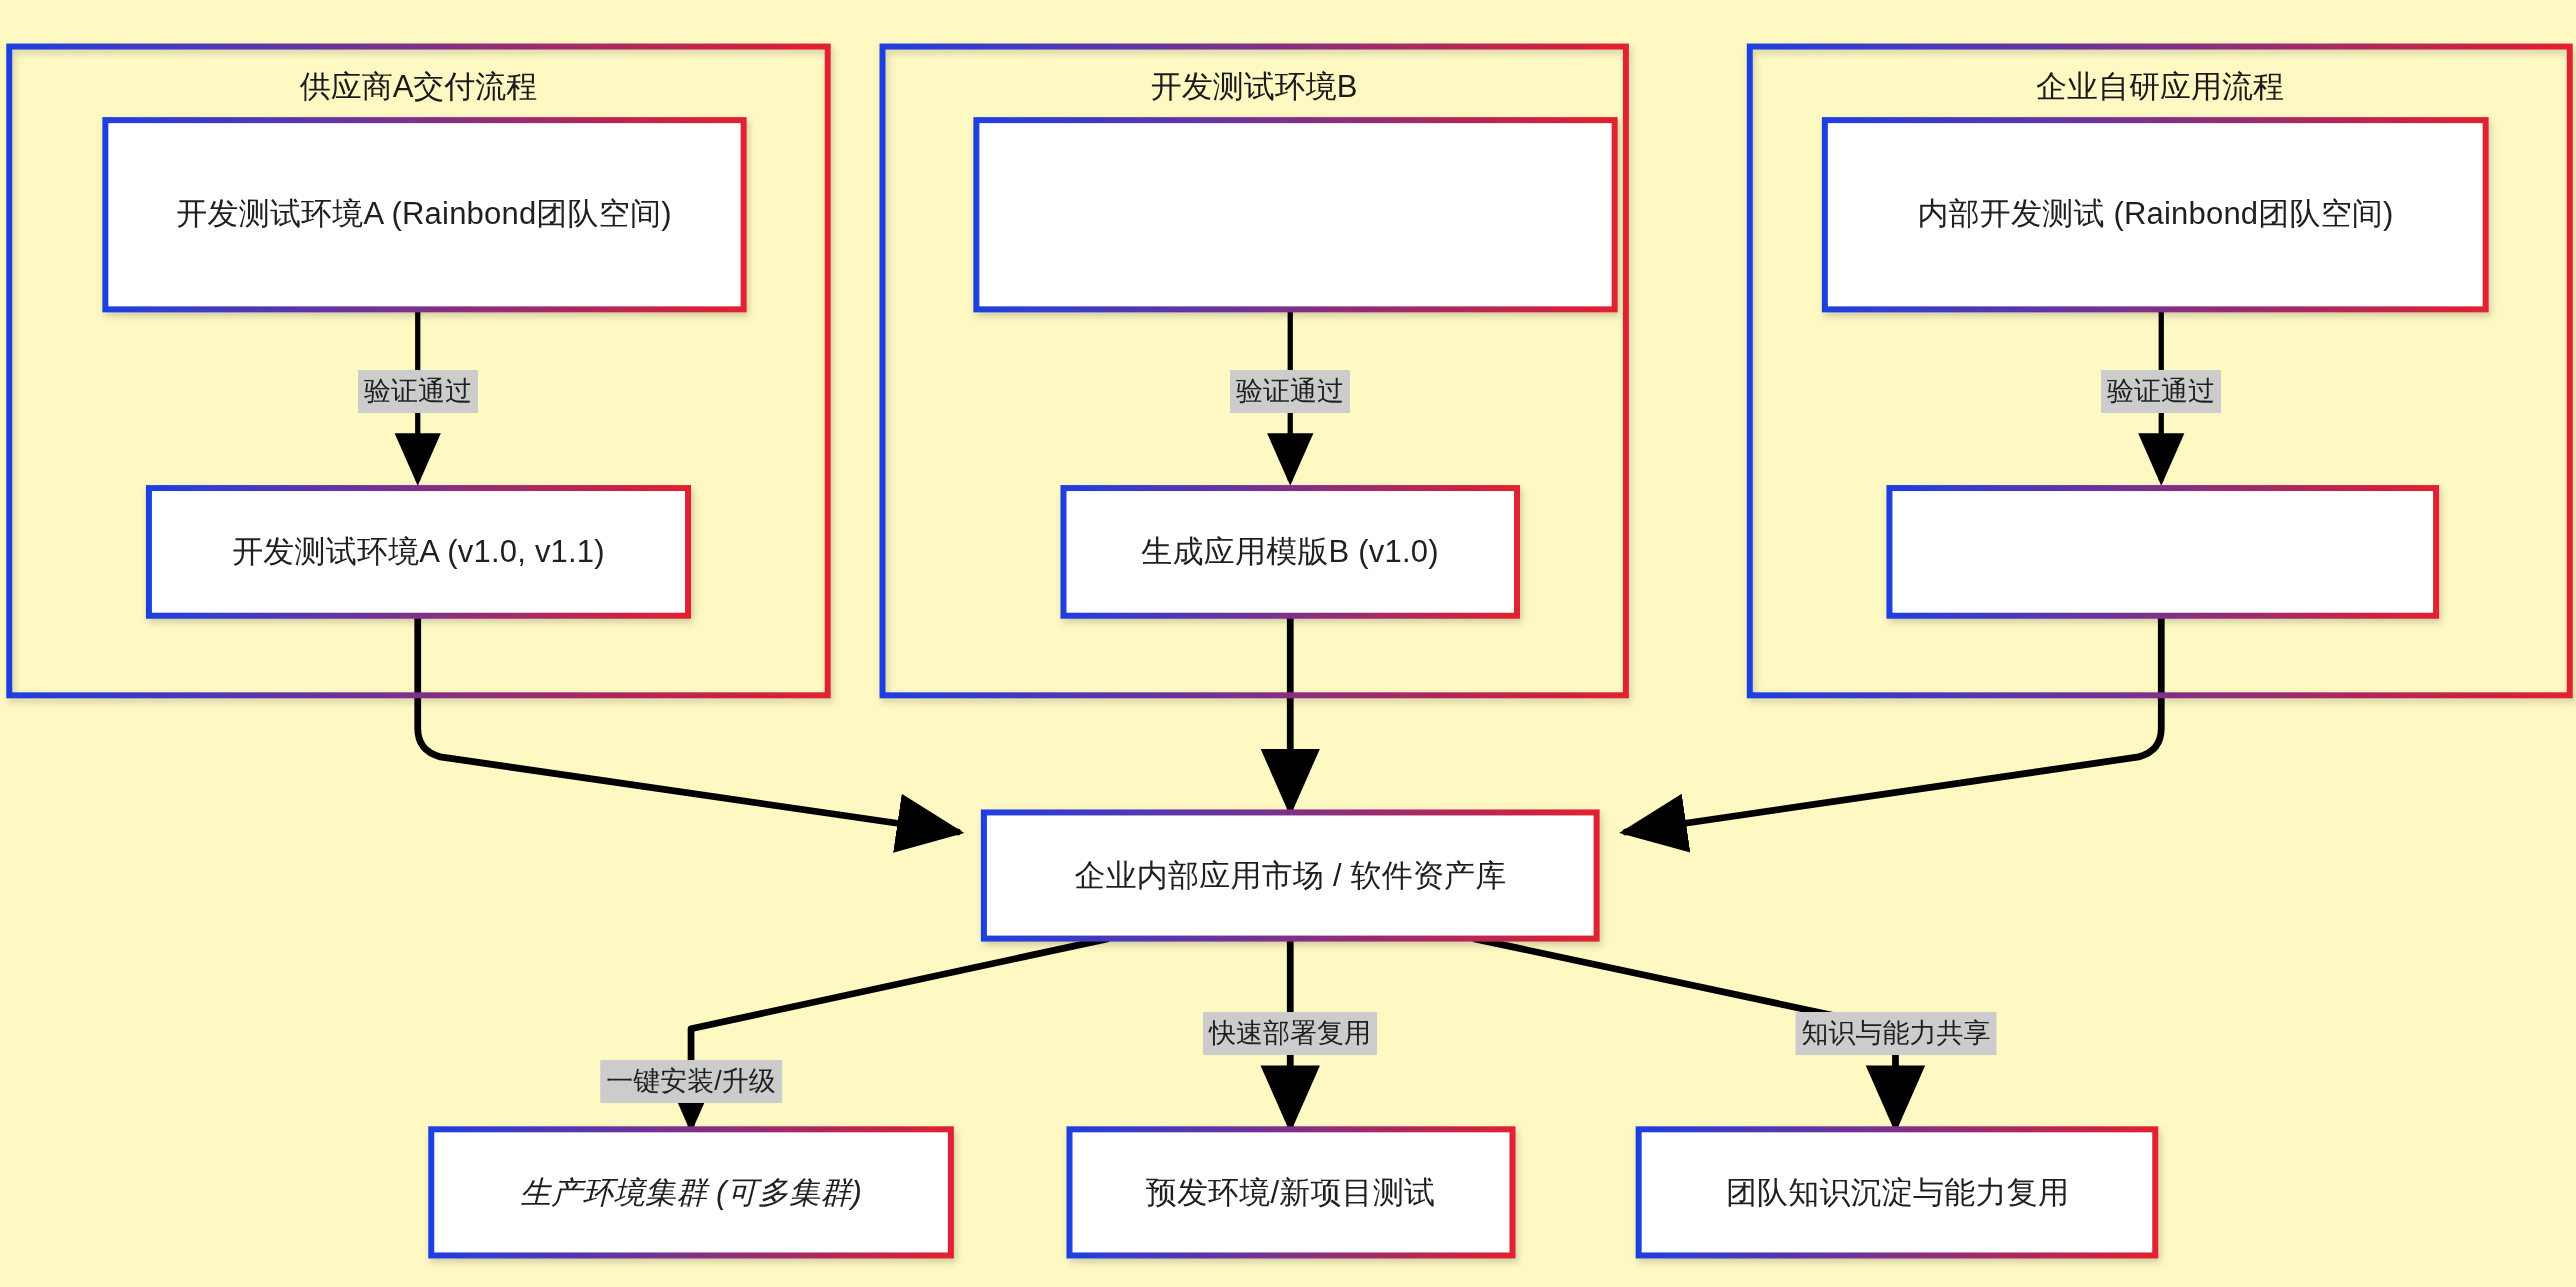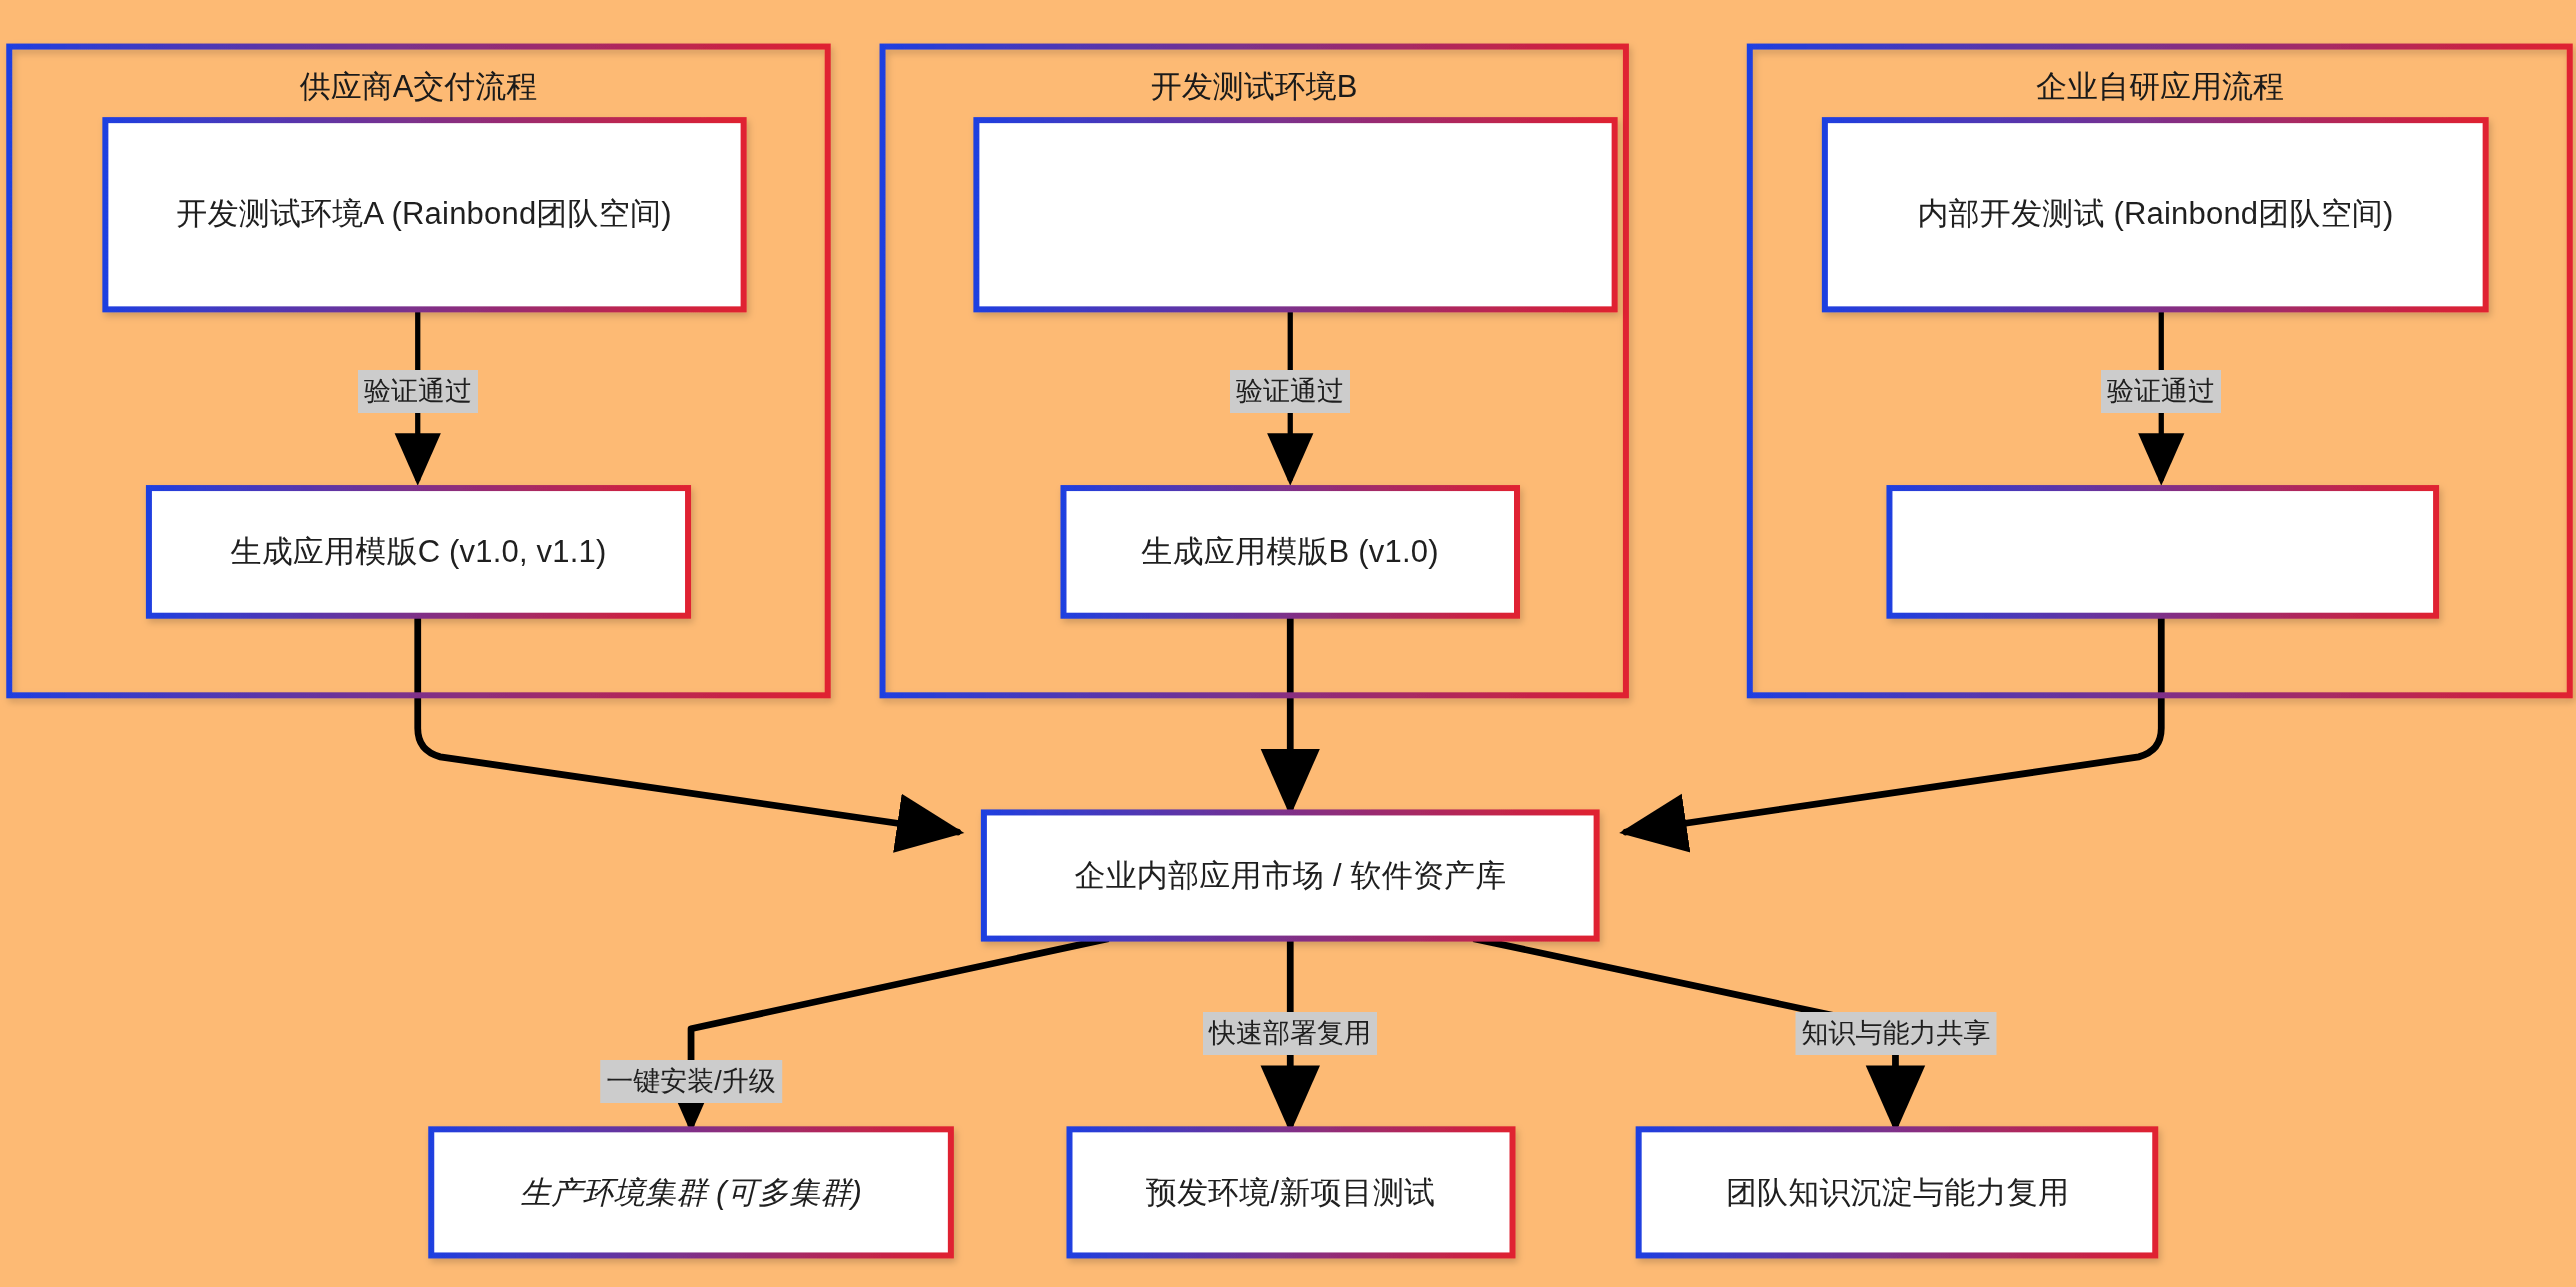--- a/index.html
+++ b/index.html
@@ -7,21 +7,21 @@
     padding: 0;
     background: #ffffff;
   }
   body {
     font-family: "Liberation Sans", "DejaVu Sans", sans-serif;
   }
   #canvas {
     position: relative;
     width: 2576px;
     height: 1287px;
-    background: #fdba74;
+    background: #fef9c3;
     overflow: hidden;
   }
   svg.layer {
     position: absolute;
     left: 0;
     top: 0;
     width: 2576px;
     height: 1287px;
   }
   svg.edges { z-index: 1; }
@@ -149,21 +149,21 @@
     <rect x="2182" y="1504" width="688" height="168" fill="#ffffff" stroke="url(#brd)" stroke-width="8" filter="url(#sh)"></rect>
   </svg>
 
   <div class="html-layer">
 
     <div class="subgraph-title" style="left:9px; top:66px; width:819px;">供应商A交付流程</div>
     <div class="subgraph-title" style="left:882px; top:66px; width:744px;">开发测试环境B</div>
     <div class="subgraph-title" style="left:1750px; top:66px; width:820px;">企业自研应用流程</div>
 
     <div class="node-text" style="left:105px; top:120px; width:638px; height:189px;">开发测试环境A (Rainbond团队空间)</div>
-    <div class="node-text" style="left:149px; top:488px; width:539px; height:128px;">生成应用模版C (v1.0, v1.1)</div>
+    <div class="node-text" style="left:149px; top:488px; width:539px; height:128px;">开发测试环境A (v1.0, v1.1)</div>
 
     <div class="node-text" style="left:1063px; top:488px; width:454px; height:128px;">生成应用模版B (v1.0)</div>
 
     <div class="node-text" style="left:1825px; top:120px; width:661px; height:189px;">内部开发测试 (Rainbond团队空间)</div>
 
     <div class="node-text" style="left:984px; top:813px; width:613px; height:126px;">企业内部应用市场 / 软件资产库</div>
 
     <div class="node-text" style="left:431px; top:1130px; width:520px; height:126px;font-style:italic;">生产环境集群 (可多集群)</div>
     <div class="node-text" style="left:1069px; top:1130px; width:443px; height:126px;">预发环境/新项目测试</div>
     <div class="node-text" style="left:1639px; top:1130px; width:517px; height:126px;">团队知识沉淀与能力复用</div>

